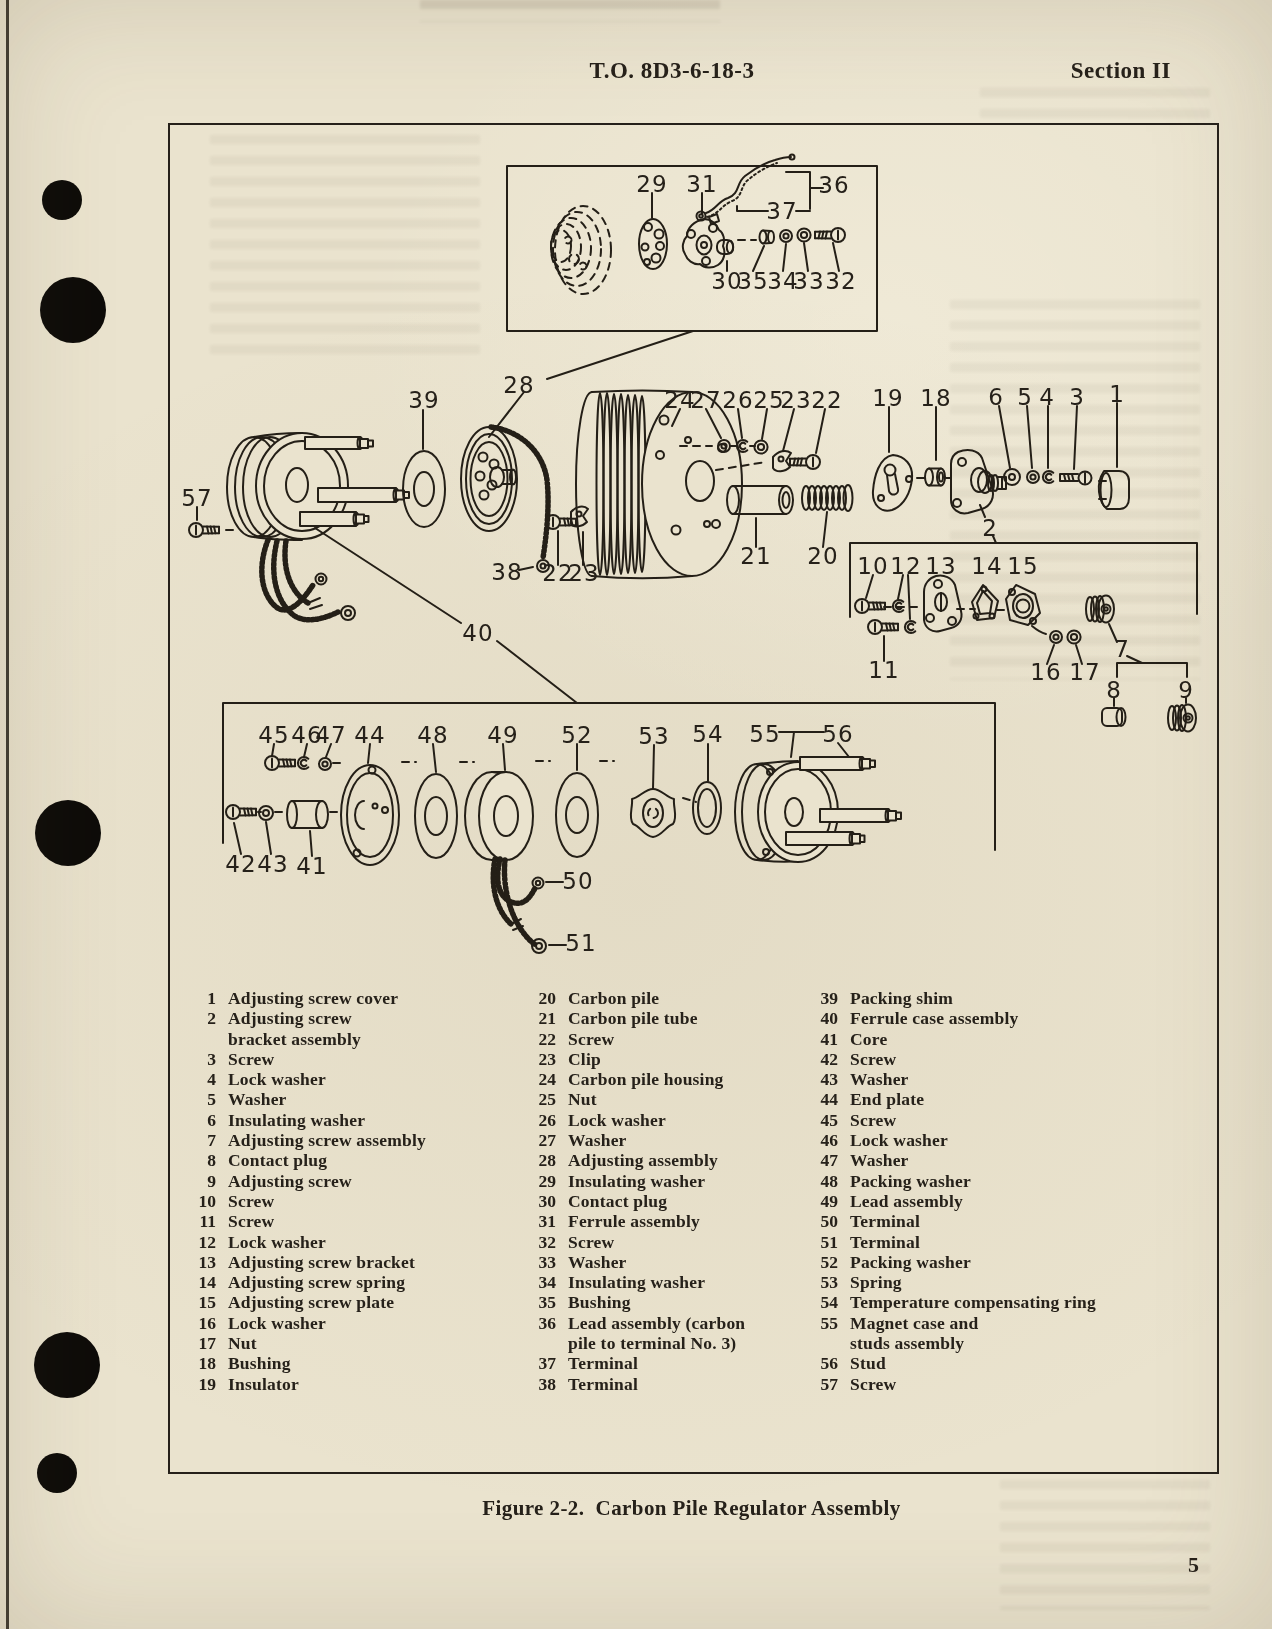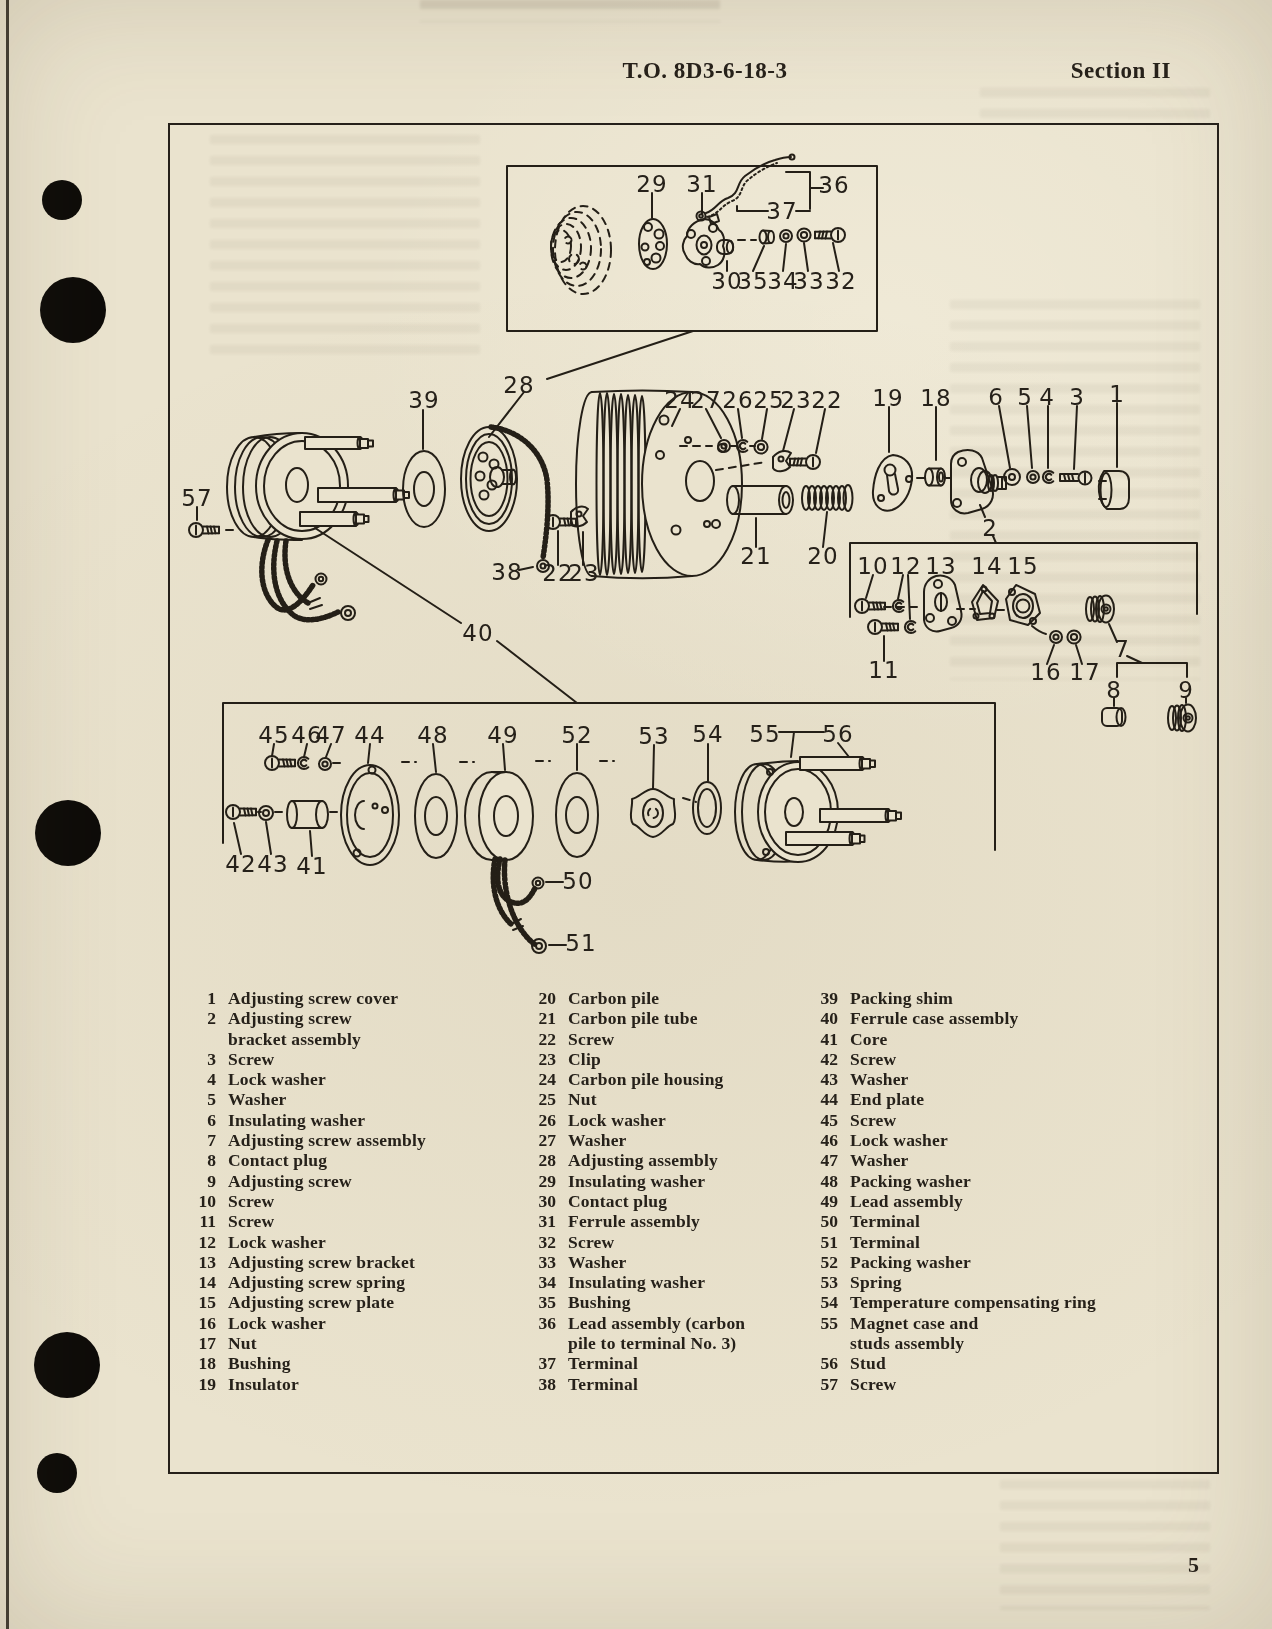--- a/index.html
+++ b/index.html
@@ -52,21 +52,21 @@
   <div class="punch" style="left:35px;top:800px;width:66px;height:66px"></div>
   <div class="punch" style="left:34px;top:1332px;width:66px;height:66px"></div>
   <div class="punch" style="left:37px;top:1453px;width:40px;height:40px"></div>
 
   <div class="smudge" style="left:980px;top:88px;width:230px;height:36px"></div>
   <div class="smudge" style="left:950px;top:300px;width:250px;height:380px"></div>
   <div class="smudge" style="left:210px;top:135px;width:270px;height:220px"></div>
   <div class="smudge" style="left:1000px;top:1480px;width:210px;height:130px"></div>
   <div class="smudge" style="left:420px;top:0px;width:300px;height:22px;opacity:.12"></div>
 
-  <div class="hdr" style="left:705px;top:58px;transform:translateX(-50%)">T.O. 8D3-6-18-3</div>
+  <div class="hdr" style="left:672px;top:58px;transform:translateX(-50%)">T.O. 8D3-6-18-3</div>
   <div class="hdr" style="right:101px;top:58px">Section II</div>
 
   <div id="figure-frame"></div>
 
   <svg viewBox="0 0 1272 1629">
     <defs>
       <g id="washer">
           <circle r="6"></circle>
           <circle r="2.6"></circle>
         </g>
@@ -688,14 +688,15 @@
       <div class="pl-row">
         <span class="pl-num">56</span>
         <span class="pl-txt">Stud</span>
       </div>
       <div class="pl-row">
         <span class="pl-num">57</span>
         <span class="pl-txt">Screw</span>
       </div>
     </div>
 
+  <div class="caption">Figure 2-2.  Carbon Pile Regulator Assembly</div>
   <div class="pagenum">5</div>
 </div>
 
 </body></html>

